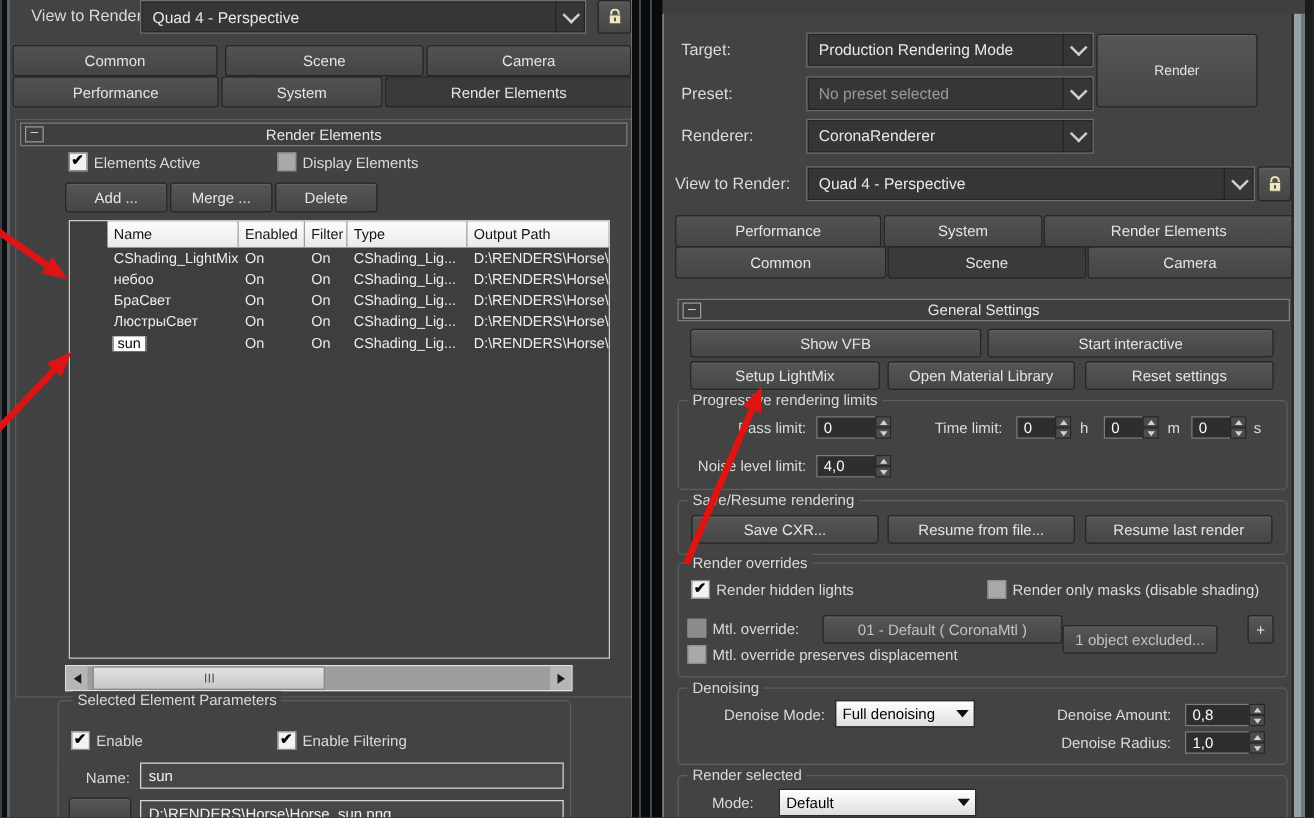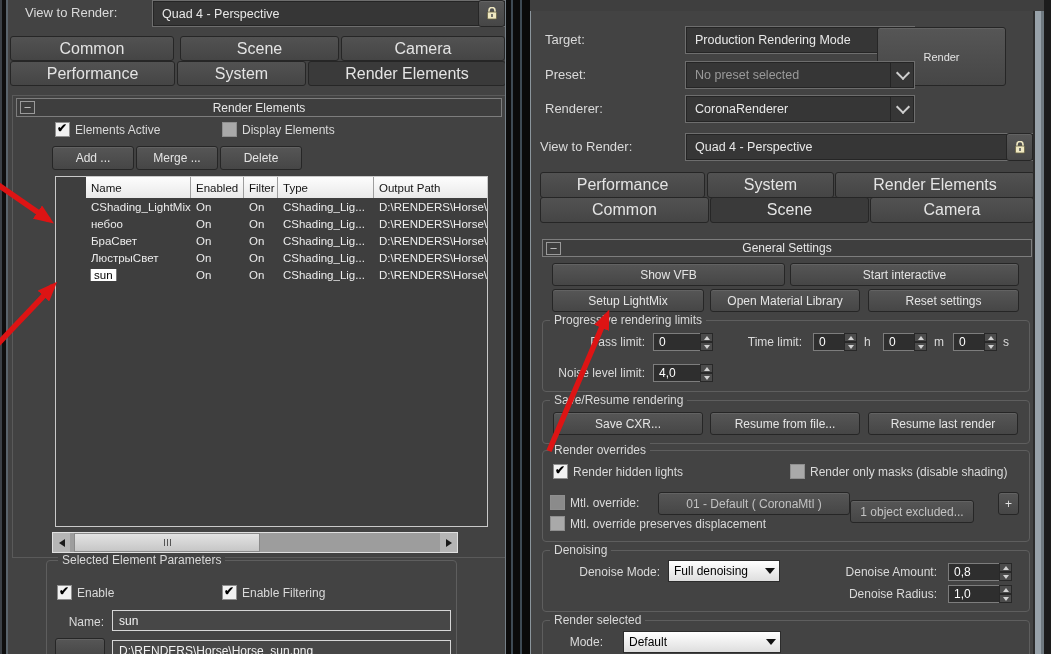--- a/index.html
+++ b/index.html
@@ -7,25 +7,25 @@
           font-family:"Liberation Sans",sans-serif;color:#dcdcdc;font-size:12px;}
   .abs{position:absolute;}
   .lbl{position:absolute;color:#dadada;font-size:12px;white-space:nowrap;}
   .rlbl{text-align:right;}
   
   .btn{position:absolute;display:flex;align-items:center;justify-content:center;
        background:linear-gradient(#565656,#464646);border:1px solid #262626;border-radius:3px;
        color:#e4e4e4;font-size:12px;box-shadow:inset 0 1px 0 rgba(255,255,255,.08);white-space:nowrap;}
   .tab{position:absolute;display:flex;align-items:center;justify-content:center;
        background:linear-gradient(#525252,#454545);border:1px solid #262626;border-radius:3px;
-       color:#e4e4e4;font-size:16px;white-space:nowrap;}
+       color:#e4e4e4;font-size:12px;white-space:nowrap;}
   .tab.active{background:#3a3a3a;box-shadow:none;}
   
   .dd{position:absolute;background:#363636;border:1px solid #6e6e6e;box-shadow:inset 0 0 0 1px #252525;
-      display:flex;align-items:stretch;color:#e8e8e8;font-size:12.5px;margin-left:40px;}
+      display:flex;align-items:stretch;color:#e8e8e8;font-size:12.5px;}
   .dd .txt{flex:1;display:flex;align-items:center;padding-left:9px;overflow:hidden;white-space:nowrap;}
   .dd .txt.ghost{color:#9a9a9a;}
   .dd .chev{width:23px;border-left:1px solid #242424;display:flex;align-items:center;justify-content:center;}
   .chevglyph{width:8px;height:8px;border-left:2px solid #cfcfcf;border-bottom:2px solid #cfcfcf;
              transform:rotate(-45deg);margin-top:-4px;}
   
   .rollout{position:absolute;border:1px solid #7d7d7d;background:#3e3e3e;color:#e6e6e6;font-size:12px;
            display:flex;align-items:center;justify-content:center;}
   .rollout .minus{position:absolute;left:3px;top:2px;width:13px;height:11px;border:1px solid #9a9a9a;
                   font-size:11px;line-height:8px;text-align:center;color:#ddd;}

